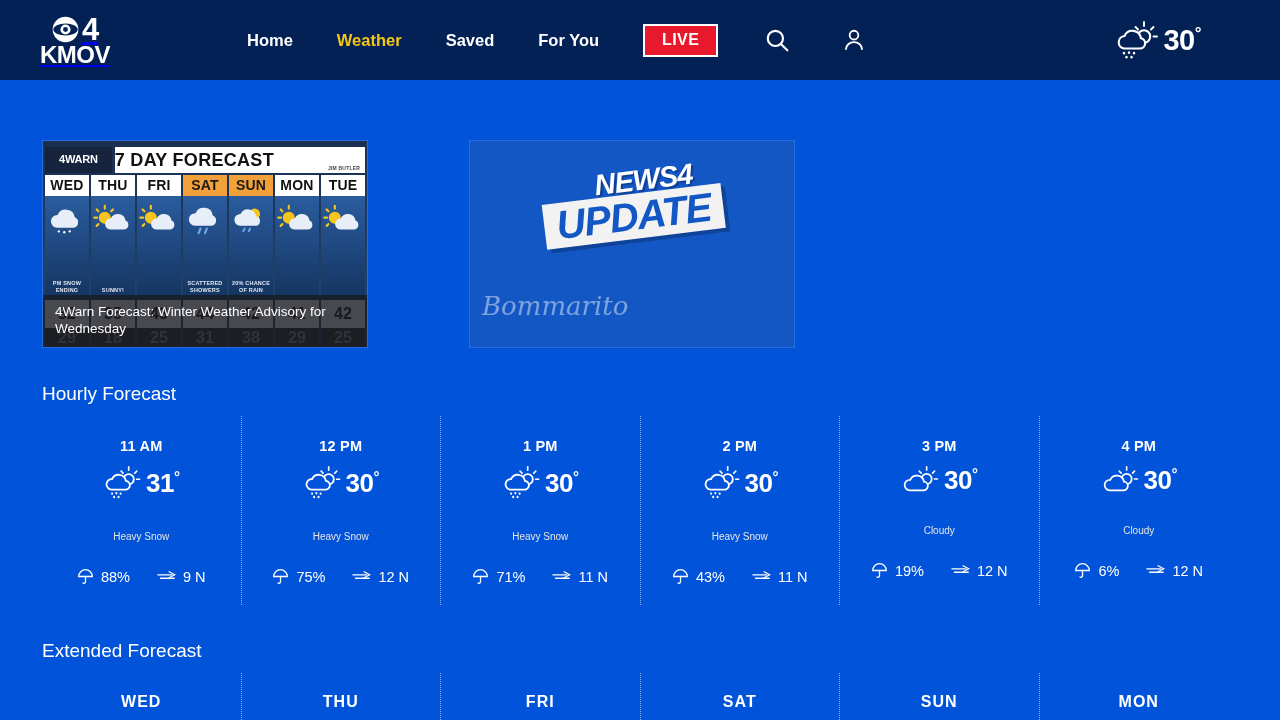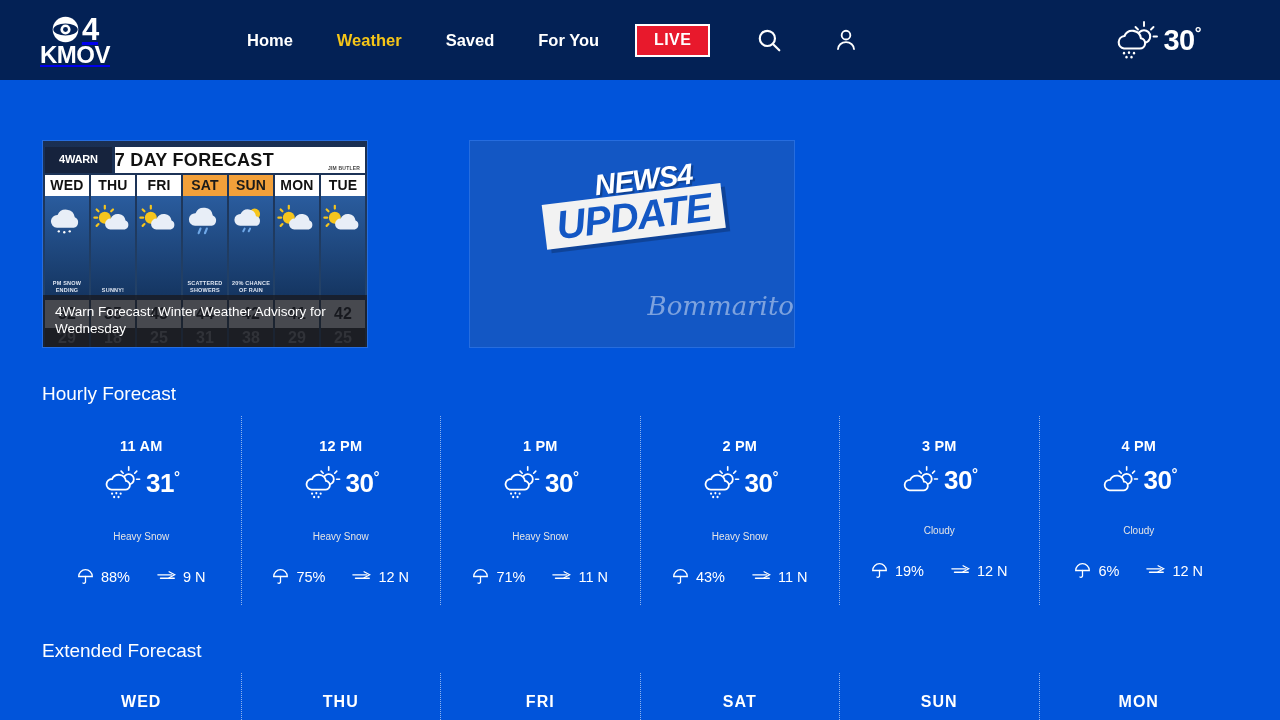--- a/index.html
+++ b/index.html
@@ -27,21 +27,21 @@
                line-height: 21px; margin-top: 1px; }
 
   .nav { display: flex; align-items: center; margin-left: 113px; gap: 0; }
   .nav-item {
     color: #fff; font-size: 16.5px; font-weight: bold;
     padding: 0 22px; text-decoration: none; white-space: nowrap;
   }
   .nav-item.active { color: #f5c518; }
   .live-btn {
     background: #e8192c; color: #fff; font-size: 16px; font-weight: bold;
-    border: 2px solid #ffffff; padding: 5px 17px 6px; margin-left: 14px;
+    border: 2px solid #ffffff; padding: 5px 17px 6px; margin-left: 22px;
     letter-spacing: 0.4px;
   }
   .icon-btn { margin-left: 44px; width: 30px; height: 30px; display: flex;
               align-items: center; justify-content: center; }
   .icon-btn.user { margin-left: 47px; }
 
   .header-weather {
     position: absolute; right: 79px; top: 50%; transform: translateY(-50%);
     display: flex; align-items: center;
   }
@@ -90,21 +90,21 @@
   .n4-graphic { position: absolute; inset: 0; background: #1357c4; overflow: hidden; }
   .n4-logo { position: absolute; top: 24px; left: 0; right: 0; text-align: center;
              transform: rotate(-7deg); }
   .n4-news4 { color: #fff; font-size: 29px; font-weight: bold; font-style: italic;
               letter-spacing: -1px; display: block; margin-left: 28px;
               text-shadow: 2px 2px 0 rgba(0,0,0,0.25); }
   .n4-update { display: inline-block; background: #f2f2f2; color: #1357c4;
                font-size: 40px; font-weight: bold; font-style: italic; padding: 0 12px;
                letter-spacing: -1px; margin-top: -4px;
                box-shadow: 4px 4px 0 rgba(0,0,0,0.22); }
-  .n4-script { position: absolute; bottom: 26px; left: 0; right: 0; text-align: right;
+  .n4-script { position: absolute; bottom: 26px; left: 12px; right: 0; text-align: left;
                font-family: "DejaVu Serif", serif; font-style: italic;
                color: rgba(255,255,255,0.45); font-size: 26px; }
 
   .card-caption {
     position: absolute; left: 0; right: 0; bottom: 0;
     background: rgba(25,28,35,0.80); color: #fff;
     font-size: 13.5px; line-height: 17px; padding: 8px 12px 10px;
   }
 
   

